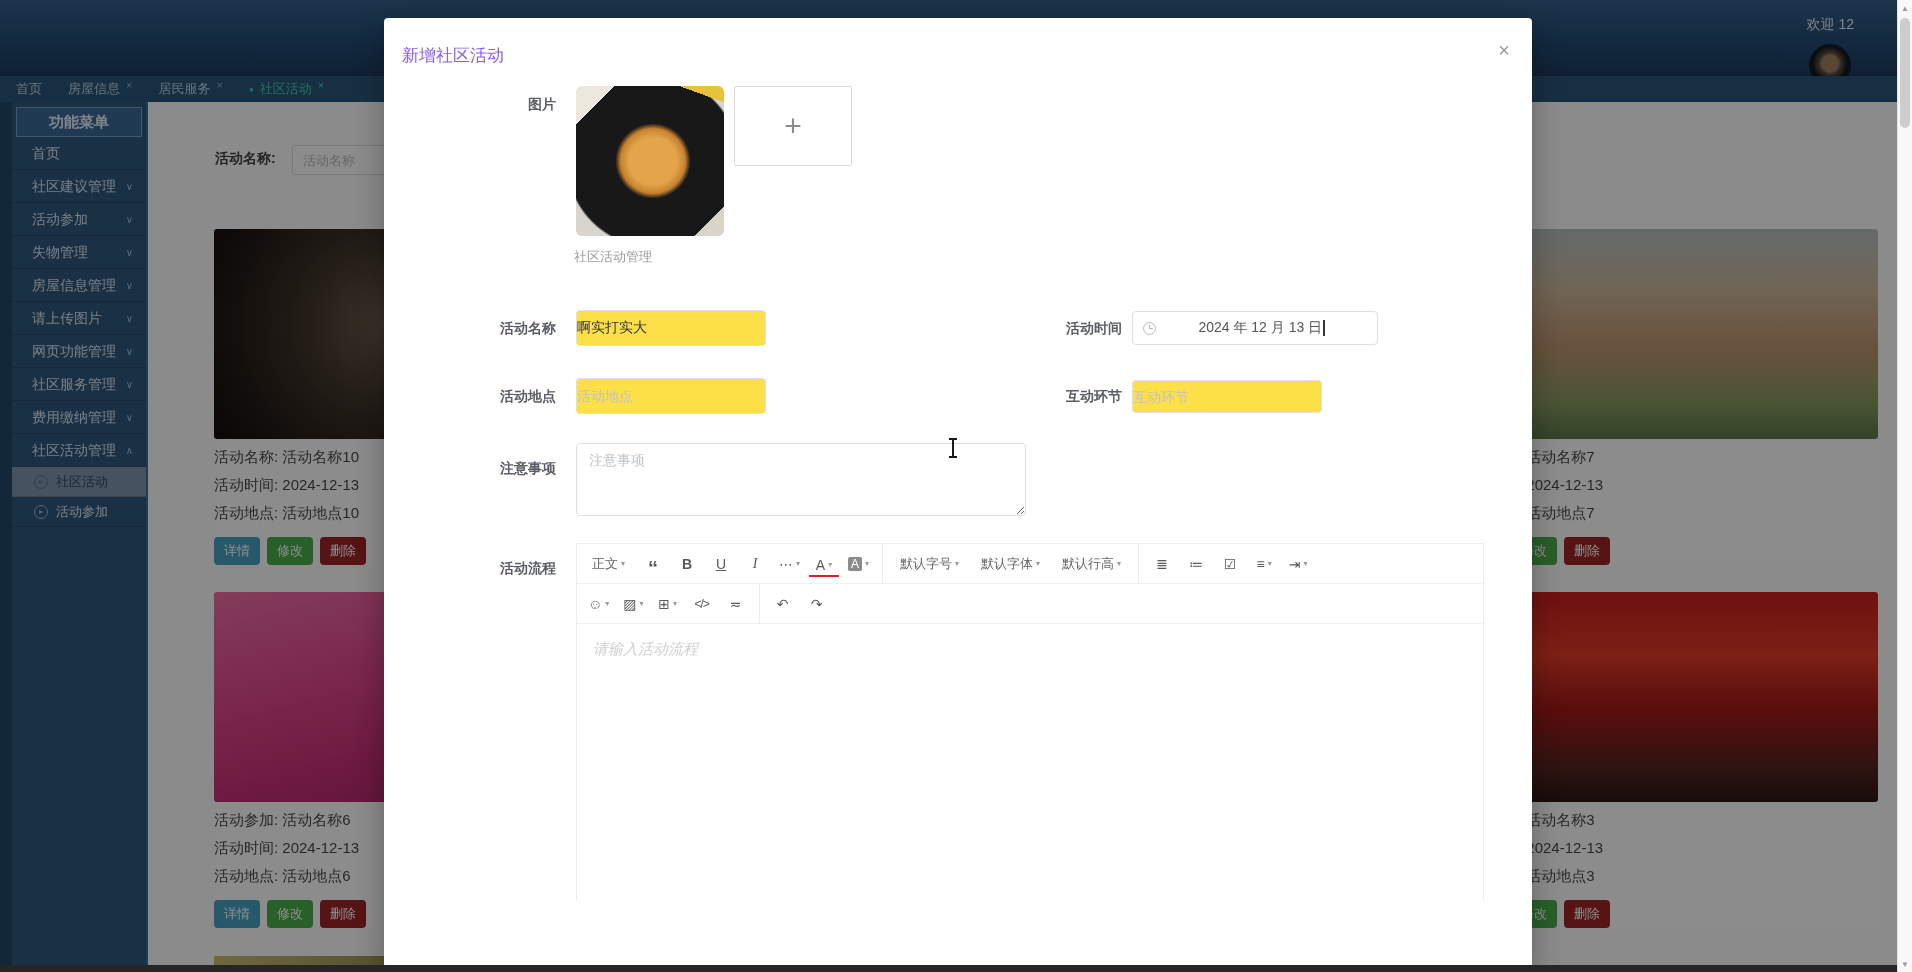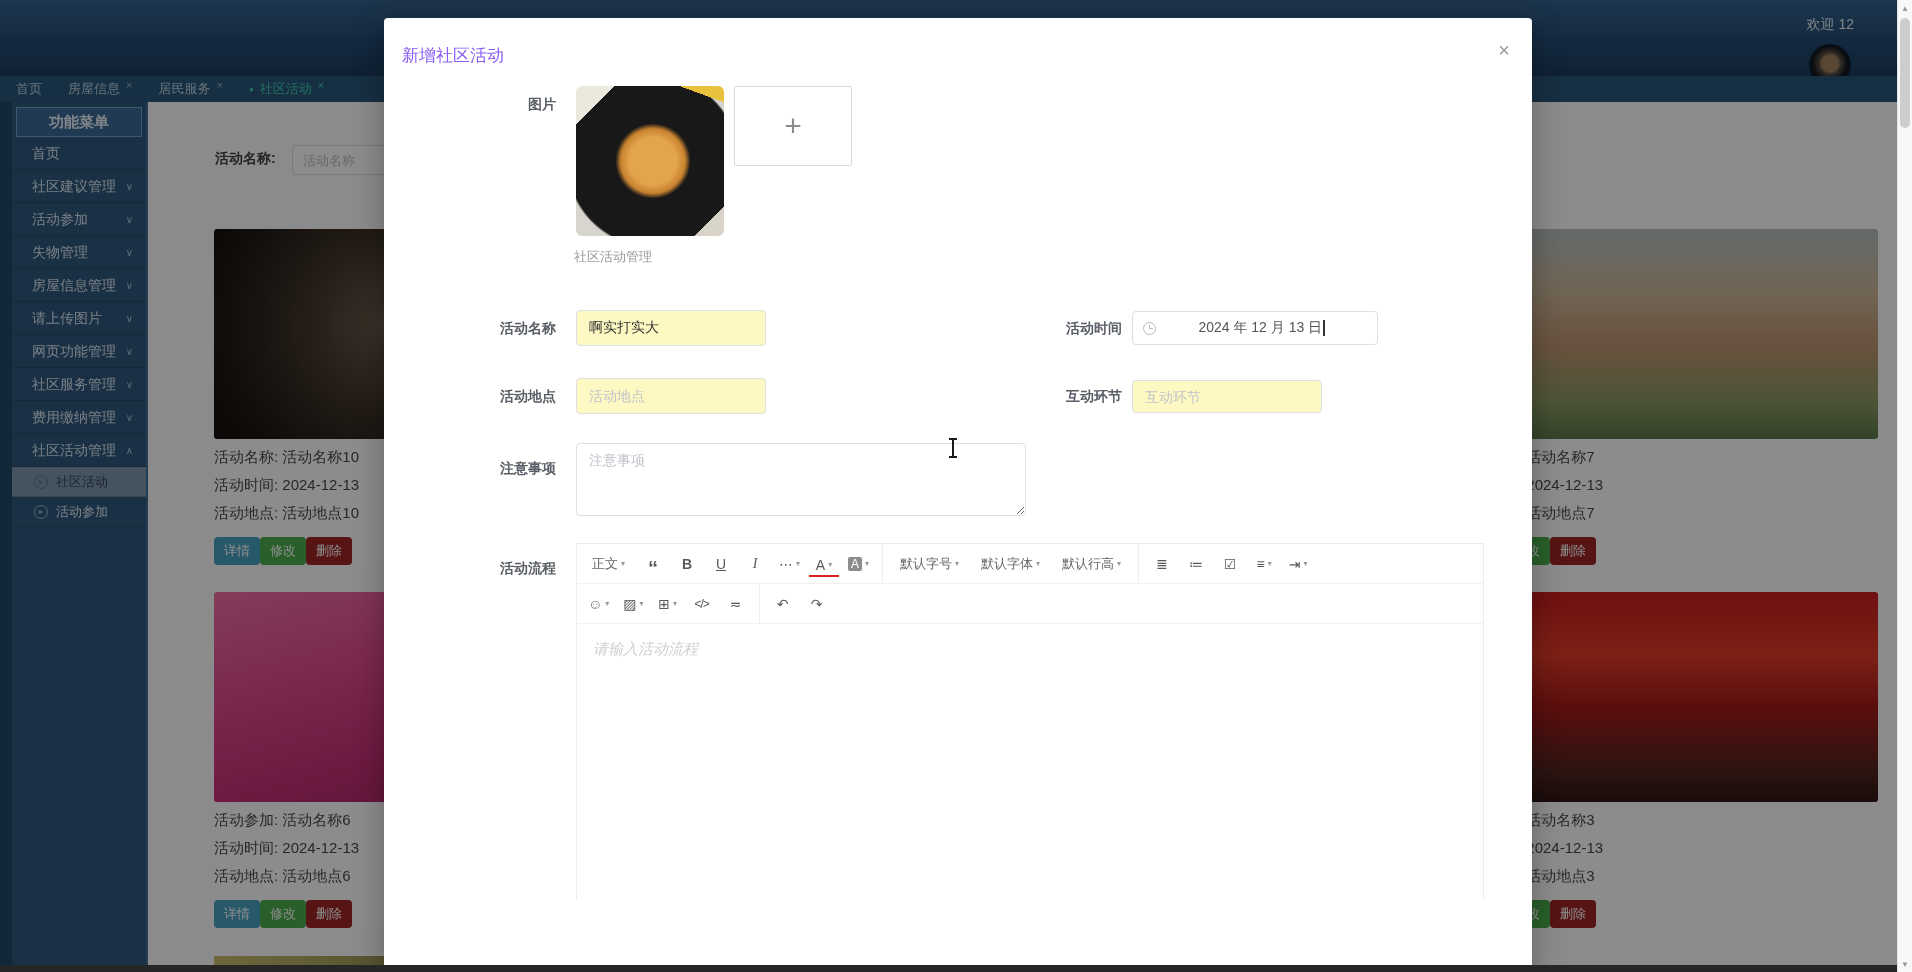--- a/index.html
+++ b/index.html
@@ -48,21 +48,21 @@
                   border-radius:3px; padding:0 10px; font-size:13px; color:#333; background:#fff; }
   .search-input::placeholder { color:#bdbdbd; }
 
   .card { position:absolute; background:#fff; }
   .card .pic { width:100%; height:210px; border-radius:3px; }
   .pic-dark-room   { background:radial-gradient(circle at 55% 45%, #6b5a4a 0%, #40342a 40%, #1d1713 80%, #120e0c 100%); }
   .pic-pink-poster { background:linear-gradient(165deg,#ef6fa6 0%, #e0488d 40%, #c93078 70%, #a82563 100%); }
   .pic-building    { background:linear-gradient(180deg,#b9c0c4 0%, #cdb99c 28%, #c09673 55%, #8a9a63 82%, #5d7a4a 100%); }
   .pic-red-banner  { background:linear-gradient(180deg,#c81f1f 0%, #e23c28 30%, #a61a1a 55%, #51251f 85%, #2e1613 100%); }
   .card .line { font-size:15px; color:#4a4a4a; margin-top:9px; white-space:nowrap; }
-  .btn-row { display:flex; margin-top:14px; }
+  .btn-row { display:flex; gap:7px; margin-top:14px; }
   .cbtn { border:none; border-radius:4px; color:#fff; font-size:13px; padding:5px 10px; cursor:pointer; }
   .cbtn.detail { background:#47a3c4; }
   .cbtn.edit   { background:#4cae4c; }
   .cbtn.del    { background:#9e2626; }
 
   .sliver { position:absolute; left:214px; top:956px; width:310px; height:16px; z-index:1;
             background:linear-gradient(90deg,#cdbd6e 0%, #a9a55e 40%, #8f8a55 70%, #b7ab62 100%); }
 
   
   .overlay { position:absolute; inset:0; background:rgba(0,0,0,0.45); z-index:5; }
@@ -84,21 +84,21 @@
              linear-gradient(135deg,#ece8de 0 13%, rgba(0,0,0,0) 13%),
              linear-gradient(315deg,#d9d4c8 0 10%, rgba(0,0,0,0) 10%),
              linear-gradient(200deg,#e8c23c 0 8%, rgba(0,0,0,0) 8%),
              radial-gradient(circle at 52% 50%, #e3a44c 0 22%, #c8822f 30%, #181818 35% 79%, #d8d5cf 81%); }
   .upload-box { position:absolute; left:350px; top:68px; width:118px; height:80px; border:1px solid #d9d9d9;
                 border-radius:2px; display:flex; align-items:center; justify-content:center;
                 color:#8c8c8c; font-size:30px; font-weight:300; cursor:pointer; background:#fff; }
   .upload-hint { position:absolute; left:190px; top:230px; font-size:13px; color:#9a9a9a; }
 
   .tinput { position:absolute; height:36px; border:1px solid #dcdfe6; border-radius:4px;
-            padding:0 12px; font-size:14px; color:#333; background:#fef9c3; }
+            padding:0 0; font-size:14px; color:#333; background:#fde047; }
   .tinput::placeholder { color:#bfc3c9; }
   .in-name     { left:192px; top:292px; width:190px; }
   .in-place    { left:192px; top:360px; width:190px; }
   .in-interact { left:748px; top:362px; width:190px; height:33px; }
 
   .dt-input { position:absolute; left:748px; top:293px; width:246px; height:34px; border:1px solid #dcdfe6;
               border-radius:4px; background:#fff; display:flex; align-items:center; padding:0 10px; cursor:text; }
   .clock { width:13px; height:13px; border:1px solid #b8bcc2; border-radius:50%; position:relative; flex:0 0 auto; }
   .clock::before { content:""; position:absolute; left:5px; top:2px; width:1px; height:4px; background:#b8bcc2; }
   .clock::after  { content:""; position:absolute; left:5px; top:5px; width:4px; height:1px; background:#b8bcc2; }

